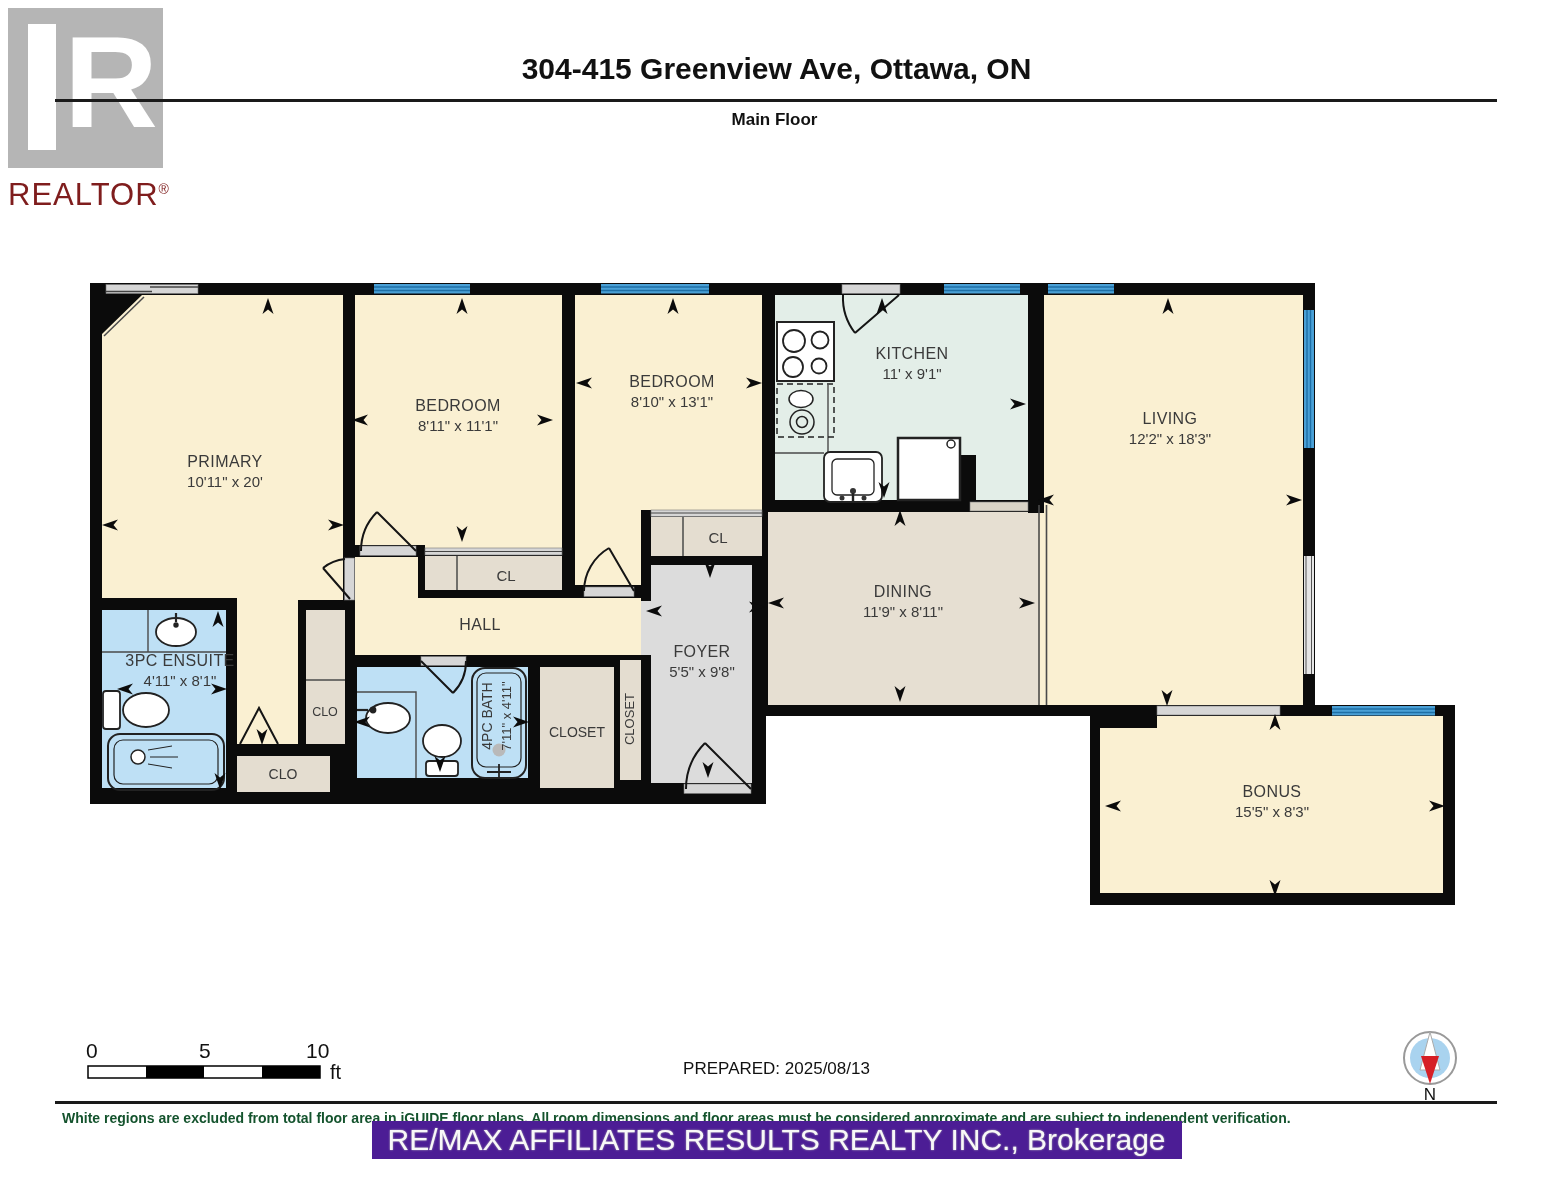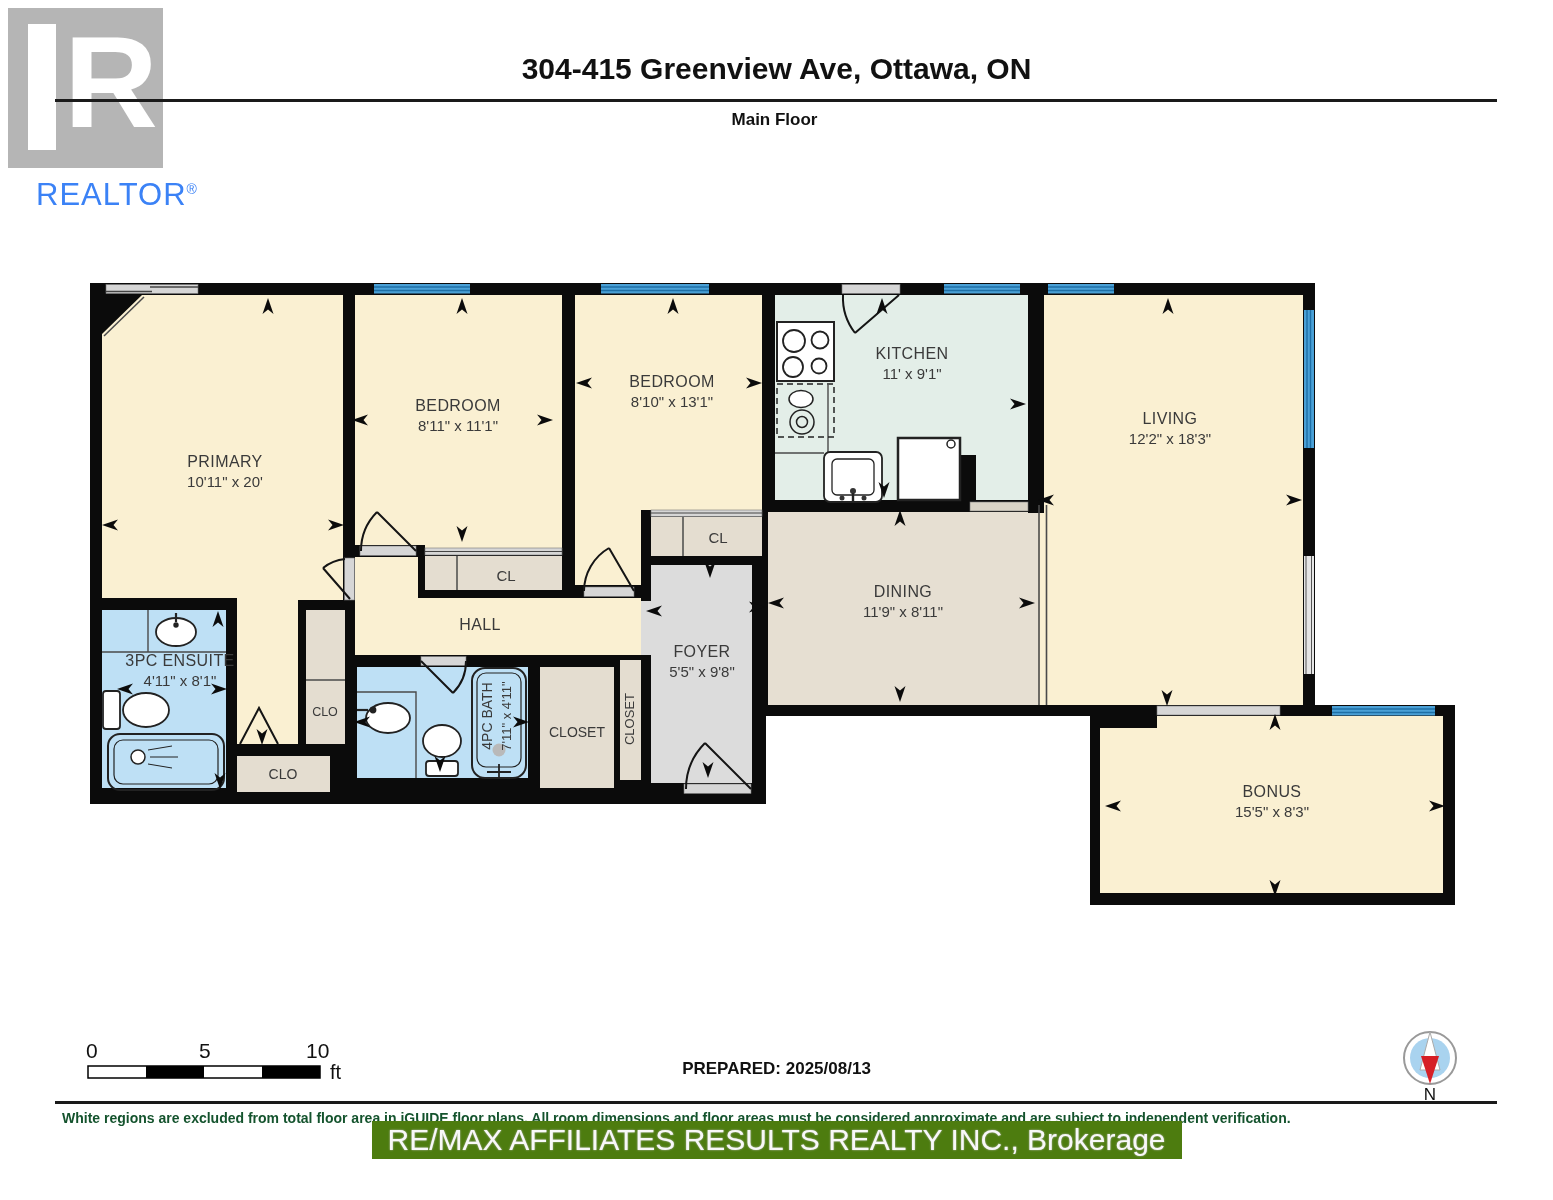--- a/index.html
+++ b/index.html
@@ -7,25 +7,25 @@
         font-family:"Liberation Sans","DejaVu Sans",sans-serif;}
   .abs{position:absolute;}
   .title{top:52px;left:0;right:0;text-align:center;font-size:30px;font-weight:bold;color:#111;}
   .rule{left:55px;width:1442px;height:3px;background:#1a1a1a;}
   .rule.top{top:99px;} .rule.bottom{top:1101px;}
   .subtitle{top:110px;left:0;right:4px;text-align:center;font-size:17px;font-weight:bold;color:#111;}
   .logo{top:8px;left:8px;width:170px;}
   .logo-box{width:155px;height:160px;background:#b5b5b5;position:relative;}
   .logo-bar{position:absolute;left:20px;top:16px;width:28px;height:126px;background:#fff;}
   .logo-r{position:absolute;left:56px;top:-6px;font-size:130px;font-weight:bold;color:#fff;line-height:160px;}
-  .logo-word{margin-top:9px;font-size:31px;color:#3b82f6;letter-spacing:1px;margin-left:28px;}
+  .logo-word{margin-top:9px;font-size:31px;color:#7f1d1d;letter-spacing:1px;}
   .logo-word sup{font-size:14px;}
-  .prepared{top:1059px;left:50%;transform:translateX(-50%);font-size:17px;font-weight:bold;color:#111;}
+  .prepared{top:1059px;left:50%;transform:translateX(-50%);font-size:17px;font-weight:normal;color:#111;}
   .disclaimer{top:1110px;left:62px;font-size:14px;font-weight:bold;color:#14532d;white-space:nowrap;}
-  .watermark{top:1121px;left:50%;transform:translateX(-50%);background:#4d7c0f;color:#f8f8f8;
+  .watermark{top:1121px;left:50%;transform:translateX(-50%);background:#4c1d95;color:#f8f8f8;
              text-shadow:0 0 2px #bdbdbd;font-size:30px;padding:2px 16px;white-space:nowrap;}
   svg text{font-family:"Liberation Sans","DejaVu Sans",sans-serif;fill:#3a3a3a;}
   .rlabel{font-size:16px;letter-spacing:.4px;}
   .rdims{font-size:15px;}
   .clabel{font-size:15px;}
 </style>
 </head>
 <body>
 
 <div class="page">

